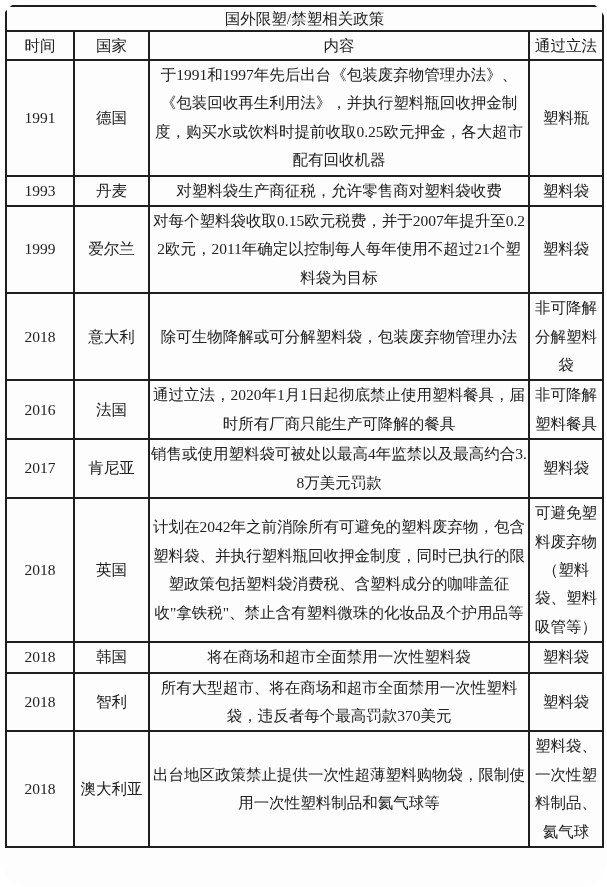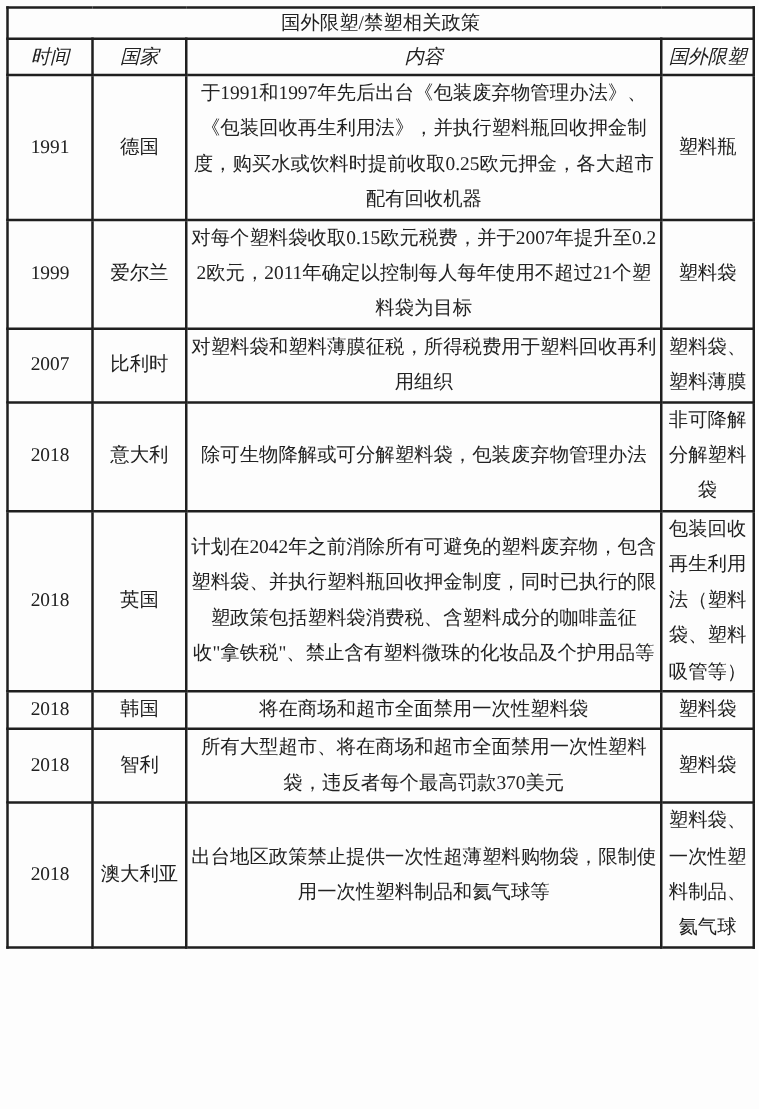--- a/index.html
+++ b/index.html
@@ -8,20 +8,21 @@
     --bg-color:#fdfdfd;
   }
   html,body{margin:0;padding:0;background:#fff;}
   .page{
     position:relative;
     width:607px;height:887px;
     overflow:hidden;
     background:var(--bg-color);
     color:var(--text-color);
     font-family:"Liberation Serif","DejaVu Serif",serif;
+    border-radius:28px;
   }
   table.policy-table{
     position:absolute;left:5px;top:5px;
     width:597px;
     border-collapse:collapse;
     table-layout:fixed;
   }
   .policy-table th,.policy-table td{
     border:2px solid var(--border-color);
     vertical-align:middle;
@@ -31,21 +32,21 @@
     text-align:center;
     padding:0;
     overflow:hidden;
     word-break:break-all;
   }
   .col-year{width:68px;}
   .col-country{width:75px;}
   .col-content{width:380px;}
   .col-restricted{width:74px;}
   .title-row th{height:23px;line-height:23px;}
-  .header-row th{height:27px;line-height:27px;font-style:italic;}
+  .header-row th{height:27px;line-height:27px;}
   .cell-content{padding:1px 6px;margin-top:30px;}
   .cell-restricted{padding:1px 4px;}
   .cell-year,.cell-country{padding:1px 2px;}
 </style>
 </head>
 <body>
 
 <div class="page">
   <table class="policy-table">
     <colgroup>
@@ -55,53 +56,65 @@
       <col class="col-restricted">
     </colgroup>
     <thead>
       <tr class="title-row">
         <th colspan="4">国外限塑/禁塑相关政策</th>
       </tr>
       <tr class="header-row">
         <th>时间</th>
         <th>国家</th>
         <th>内容</th>
-        <th>国外限塑</th>
+        <th>通过立法</th>
       </tr>
     </thead>
     <tbody id="rows-body">
         <tr>
           <td class="cell-year">1991</td>
           <td class="cell-country">德国</td>
           <td class="cell-content">于1991和1997年先后出台《包装废弃物管理办法》、《包装回收再生利用法》，并执行塑料瓶回收押金制度，购买水或饮料时提前收取0.25欧元押金，各大超市配有回收机器</td>
           <td class="cell-restricted">塑料瓶</td>
         </tr>
         <tr>
+          <td class="cell-year">1993</td>
+          <td class="cell-country">丹麦</td>
+          <td class="cell-content">对塑料袋生产商征税，允许零售商对塑料袋收费</td>
+          <td class="cell-restricted">塑料袋</td>
+        </tr>
+        <tr>
           <td class="cell-year">1999</td>
           <td class="cell-country">爱尔兰</td>
           <td class="cell-content">对每个塑料袋收取0.15欧元税费，并于2007年提升至0.22欧元，2011年确定以控制每人每年使用不超过21个塑料袋为目标</td>
           <td class="cell-restricted">塑料袋</td>
-        </tr>
-        <tr>
-          <td class="cell-year">2007</td>
-          <td class="cell-country">比利时</td>
-          <td class="cell-content">对塑料袋和塑料薄膜征税，所得税费用于塑料回收再利用组织</td>
-          <td class="cell-restricted">塑料袋、塑料薄膜</td>
         </tr>
         <tr>
           <td class="cell-year">2018</td>
           <td class="cell-country">意大利</td>
           <td class="cell-content">除可生物降解或可分解塑料袋，包装废弃物管理办法</td>
           <td class="cell-restricted">非可降解分解塑料袋</td>
         </tr>
         <tr>
+          <td class="cell-year">2016</td>
+          <td class="cell-country">法国</td>
+          <td class="cell-content">通过立法，2020年1月1日起彻底禁止使用塑料餐具，届时所有厂商只能生产可降解的餐具</td>
+          <td class="cell-restricted">非可降解塑料餐具</td>
+        </tr>
+        <tr>
+          <td class="cell-year">2017</td>
+          <td class="cell-country">肯尼亚</td>
+          <td class="cell-content">销售或使用塑料袋可被处以最高4年监禁以及最高约合3.8万美元罚款</td>
+          <td class="cell-restricted">塑料袋</td>
+        </tr>
+        <tr>
           <td class="cell-year">2018</td>
           <td class="cell-country">英国</td>
           <td class="cell-content">计划在2042年之前消除所有可避免的塑料废弃物，包含塑料袋、并执行塑料瓶回收押金制度，同时已执行的限塑政策包括塑料袋消费税、含塑料成分的咖啡盖征收"拿铁税"、禁止含有塑料微珠的化妆品及个护用品等</td>
-          <td class="cell-restricted">包装回收再生利用法（塑料袋、塑料吸管等）</td>
+          <td class="cell-restricted">可避免塑料废弃物（塑料袋、塑料吸管等）</td>
         </tr>
         <tr>
           <td class="cell-year">2018</td>
           <td class="cell-country">韩国</td>
           <td class="cell-content">将在商场和超市全面禁用一次性塑料袋</td>
           <td class="cell-restricted">塑料袋</td>
         </tr>
         <tr>
           <td class="cell-year">2018</td>
           <td class="cell-country">智利</td>

